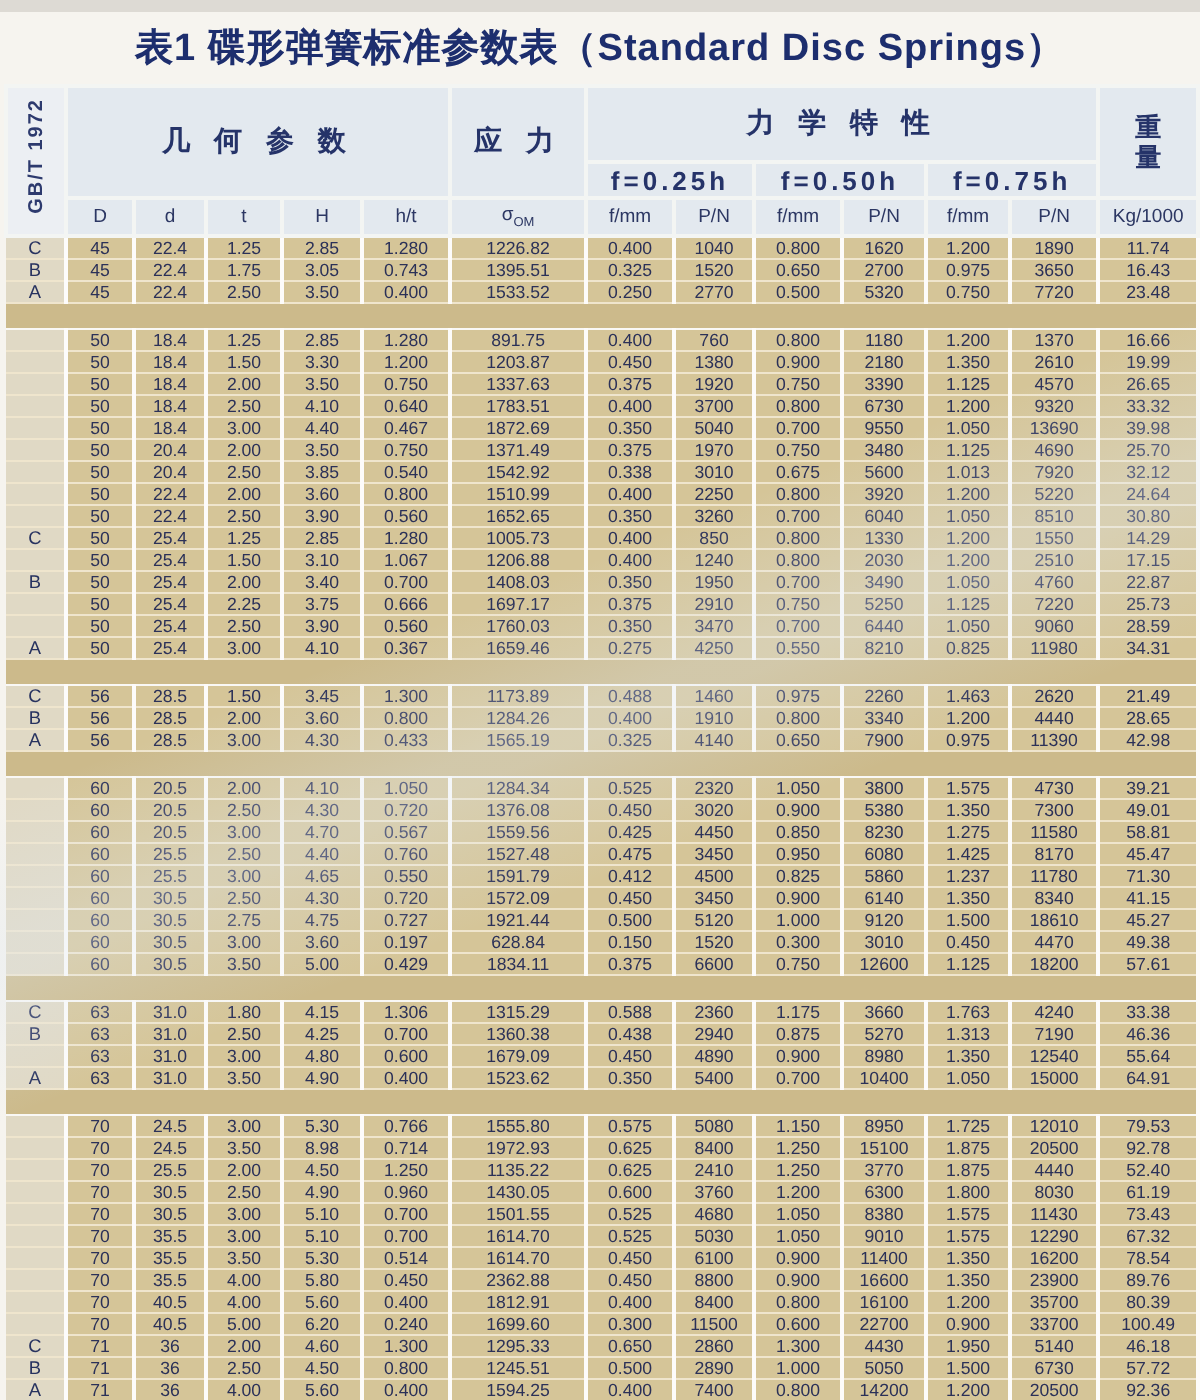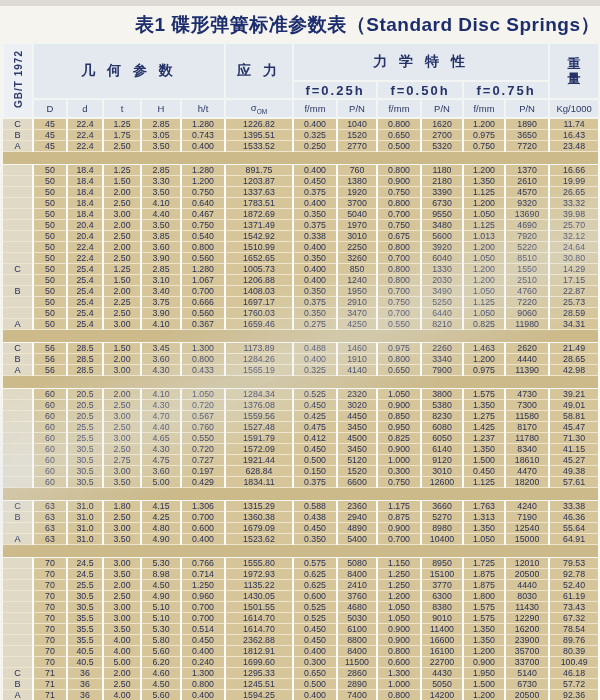--- a/index.html
+++ b/index.html
@@ -5,21 +5,21 @@
   html,body{margin:0;padding:0;}
   body{
     width:600px;height:700px;overflow:hidden;
     background:#f6f4ef;
     font-family:"Liberation Sans","DejaVu Sans",sans-serif;
   }
   .page{position:relative;width:600px;height:700px;background:#f6f4ef;overflow:hidden;}
   .top-strip{height:6px;background:#dddad4;}
   .title{
     color:#1d2e6e;font-weight:bold;font-size:19px;line-height:28px;
-    text-align:right;letter-spacing:0.5px;padding-top:5px;
+    text-align:center;letter-spacing:0.5px;padding-top:5px;
   }
   table{
     border-collapse:collapse;table-layout:fixed;
     width:596px;margin:3px 2px 0 2px;
   }
   
   thead th{
     background:#e3e9ef;color:#253369;font-weight:bold;
     border:2px solid #f3f5f3;padding:0;text-align:center;vertical-align:middle;
   }
@@ -522,21 +522,21 @@
           <td class="lbl"></td>
           <td>60</td>
           <td>25.5</td>
           <td>3.00</td>
           <td>4.65</td>
           <td>0.550</td>
           <td>1591.79</td>
           <td>0.412</td>
           <td>4500</td>
           <td>0.825</td>
-          <td>6050</td>
+          <td>5860</td>
           <td>1.237</td>
           <td>11780</td>
           <td>71.30</td>
         </tr>
         <tr>
           <td class="lbl"></td>
           <td>60</td>
           <td>30.5</td>
           <td>2.50</td>
           <td>4.30</td>

